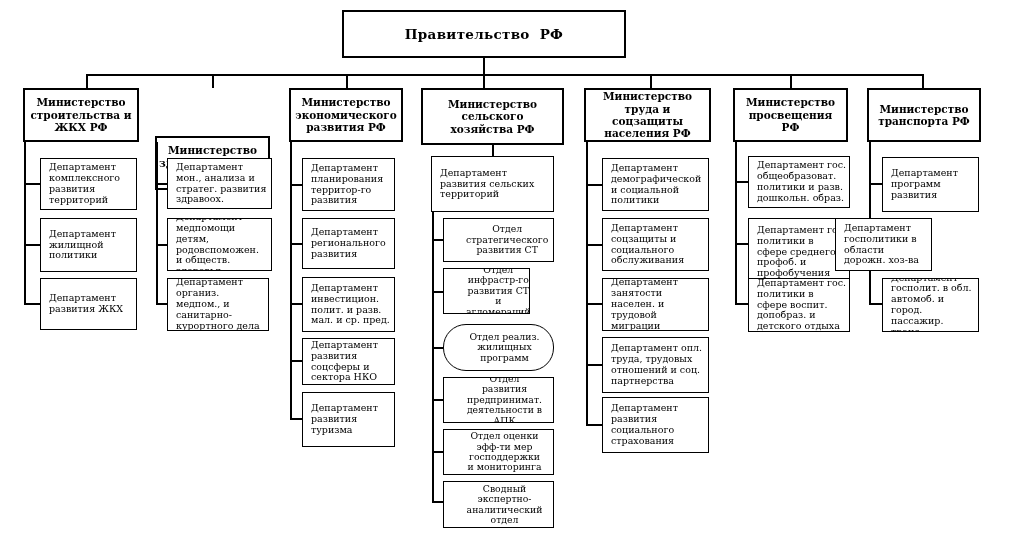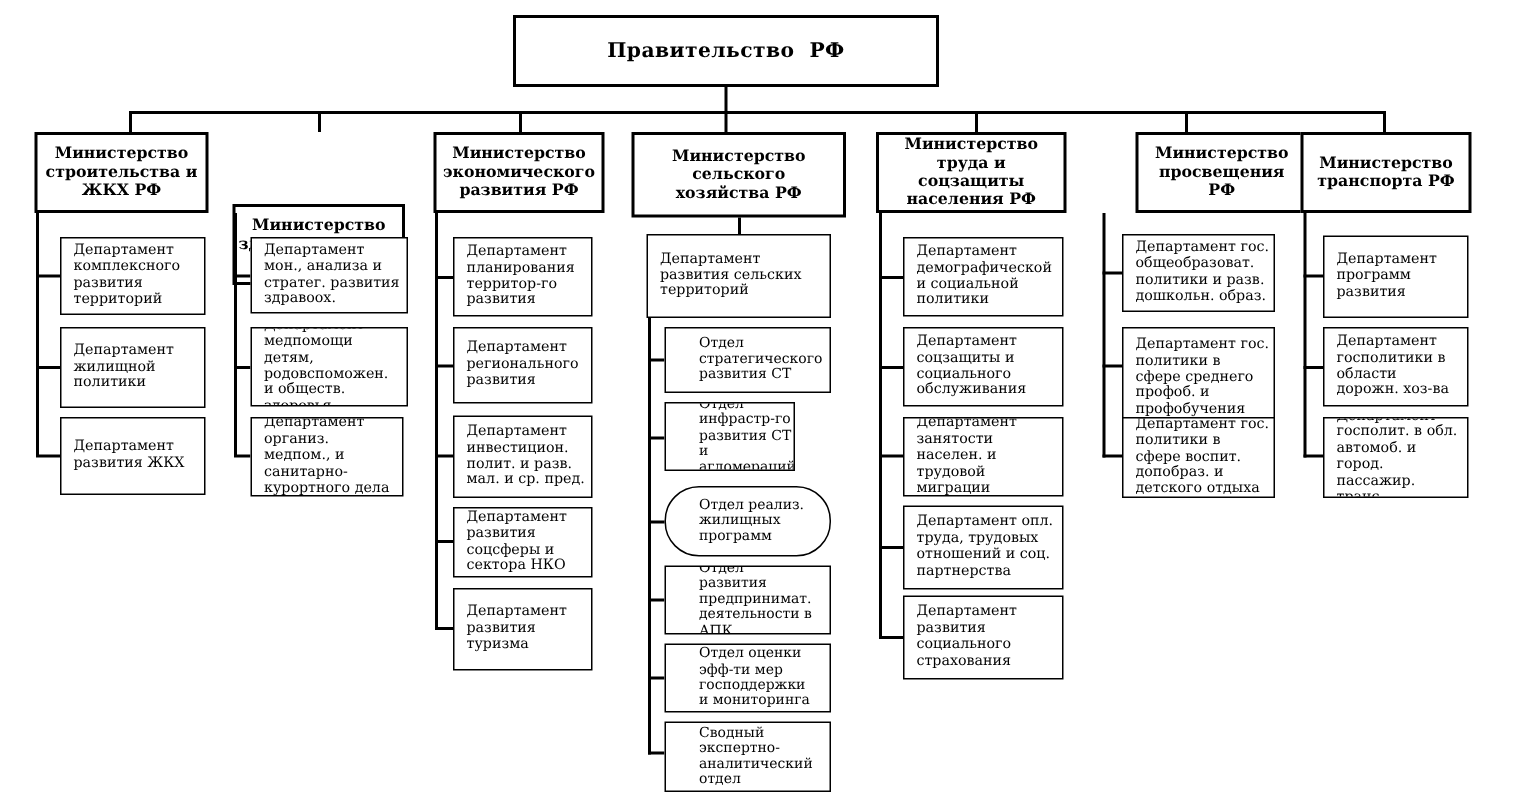--- a/index.html
+++ b/index.html
@@ -44,21 +44,21 @@
     font-size: 9.5px;
     line-height: 1.14;
     padding: 2px 3px 2px 8px;
     text-align: left;
   }
   .unit {
     border-width: 1.5px;
     font-size: 9.3px;
     line-height: 1.12;
     padding: 2px 10px 2px 22px;
-    text-align: left;
+    text-align: center;
   }
   .hline, .vline { position: absolute; background: #000000; }
   .hline { height: 2px; }
   .vline { width: 2px; }
 </style>
 </head>
 <body>
 
 <div id="canvas">
 
@@ -73,21 +73,21 @@
   <div class="vline" style="left:346px; top:74px; height:14px;"></div>
   <div class="vline" style="left:650px; top:74px; height:14px;"></div>
   <div class="vline" style="left:790px; top:74px; height:14px;"></div>
   <div class="vline" style="left:922px; top:74px; height:14px;"></div>
 
   <div class="box ministry" style="left:23px;  top:88px; width:116px; height:54px;text-align:center;">Министерство строительства и ЖКХ РФ</div>
   <div class="box ministry" style="left:155px; top:88px; width:115px; height:54px;margin-top:48px;">Министерство здравоохранения РФ</div>
   <div class="box ministry" style="left:289px; top:88px; width:114px; height:54px;">Министерство экономического развития РФ</div>
   <div class="box ministry narrowpad" style="left:421px; top:88px; width:143px; height:57px;">Министерство сельского хозяйства РФ</div>
   <div class="box ministry" style="left:584px; top:88px; width:127px; height:54px;">Министерство труда и соцзащиты населения РФ</div>
-  <div class="box ministry" style="left:733px; top:88px; width:115px; height:54px;margin-left:24px;">Министерство просвещения РФ</div>
+  <div class="box ministry" style="left:733px; top:88px; width:115px; height:54px;">Министерство просвещения РФ</div>
   <div class="box ministry" style="left:867px; top:88px; width:114px; height:54px;">Министерство транспорта РФ</div>
 
   <div class="vline" style="left:24px; top:142px; height:162px;"></div>
   <div class="hline" style="left:24px; top:183px; width:16px;"></div>
   <div class="hline" style="left:24px; top:244px; width:16px;"></div>
   <div class="hline" style="left:24px; top:303px; width:16px;"></div>
   <div class="box dept" style="left:40px; top:158px; width:97px; height:52px;">Департамент комплексного развития территорий</div>
   <div class="box dept" style="left:40px; top:218px; width:97px; height:54px;">Департамент жилищной политики</div>
   <div class="box dept" style="left:40px; top:278px; width:97px; height:52px;">Департамент развития ЖКХ</div>
 
@@ -145,16 +145,16 @@
   <div class="hline" style="left:735px; top:303px; width:13px;"></div>
   <div class="box dept" style="left:748px; top:156px; width:102px; height:52px;">Департамент гос. общеобразоват. политики и разв. дошкольн. образ.</div>
   <div class="box dept" style="left:748px; top:218px; width:102px; height:68px;">Департамент гос. политики  в сфере среднего профоб. и профобучения</div>
   <div class="box dept" style="left:748px; top:278px; width:102px; height:54px;">Департамент гос. политики  в сфере воспит. допобраз. и детского отдыха</div>
 
   <div class="vline" style="left:869px; top:142px; height:163px;"></div>
   <div class="hline" style="left:869px; top:183px; width:13px;"></div>
   <div class="hline" style="left:869px; top:244px; width:13px;"></div>
   <div class="hline" style="left:869px; top:303px; width:13px;"></div>
   <div class="box dept" style="left:882px; top:157px; width:97px; height:55px;">Департамент программ развития</div>
-  <div class="box dept" style="left:882px; top:218px; width:97px; height:53px;">Департамент госполитики в области дорожн. хоз-ва</div>
+  <div class="box dept" style="left:835px; top:218px; width:97px; height:53px;">Департамент госполитики в области дорожн. хоз-ва</div>
   <div class="box dept" style="left:882px; top:278px; width:97px; height:54px;">Департамент госполит. в обл. автомоб. и город. пассажир. транс.</div>
 
 </div>
 
 </body></html>

